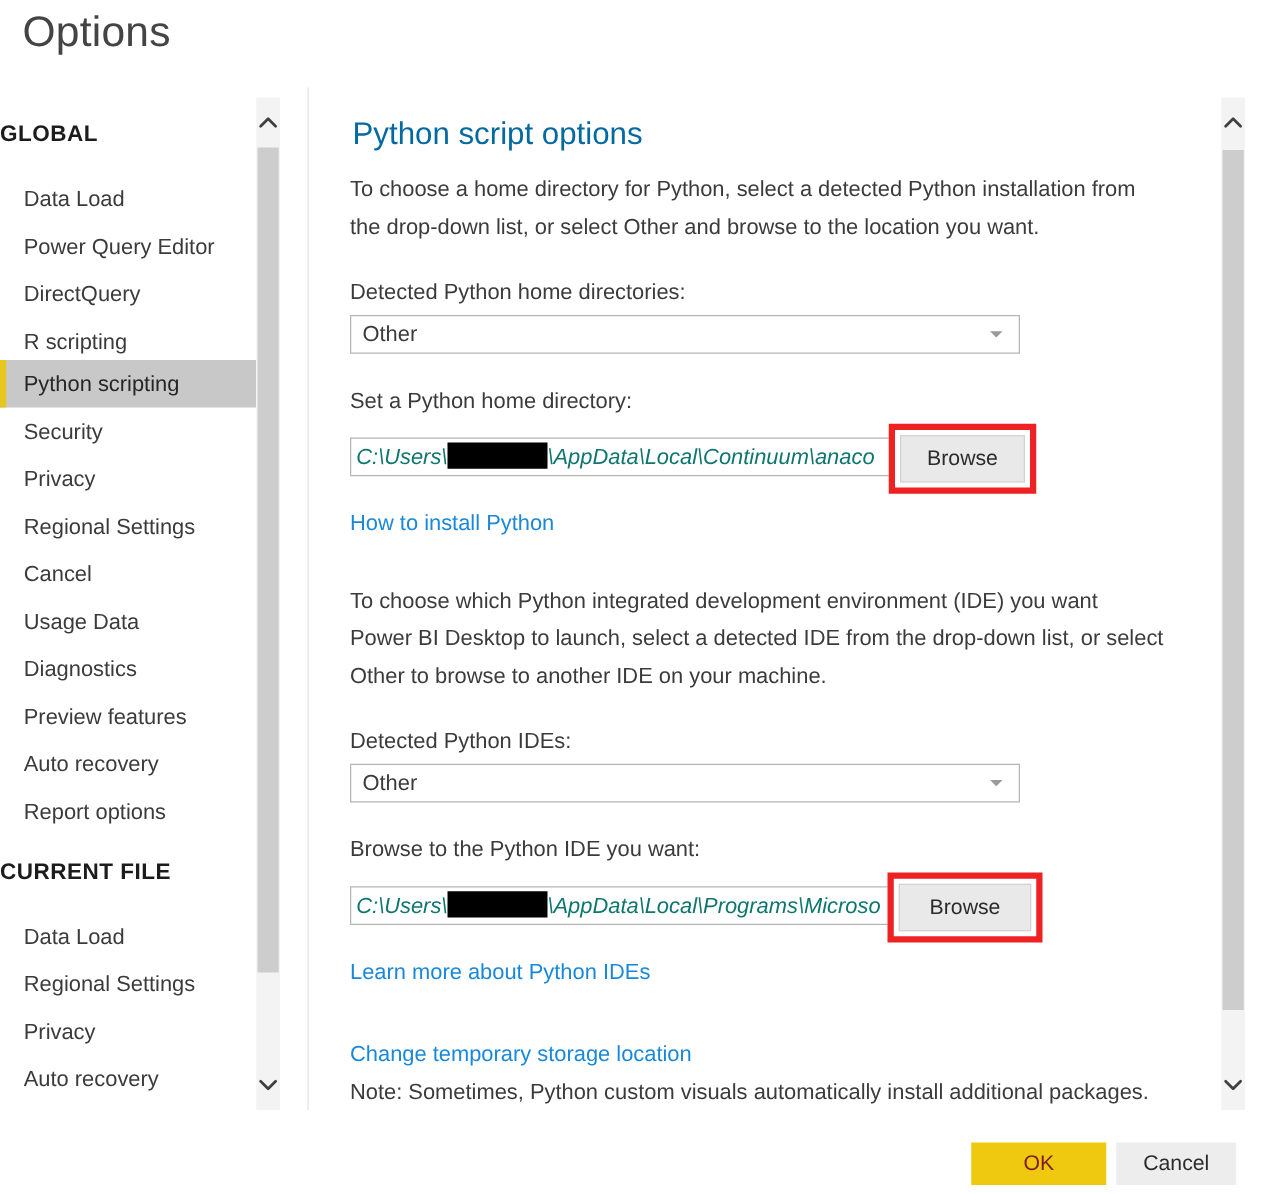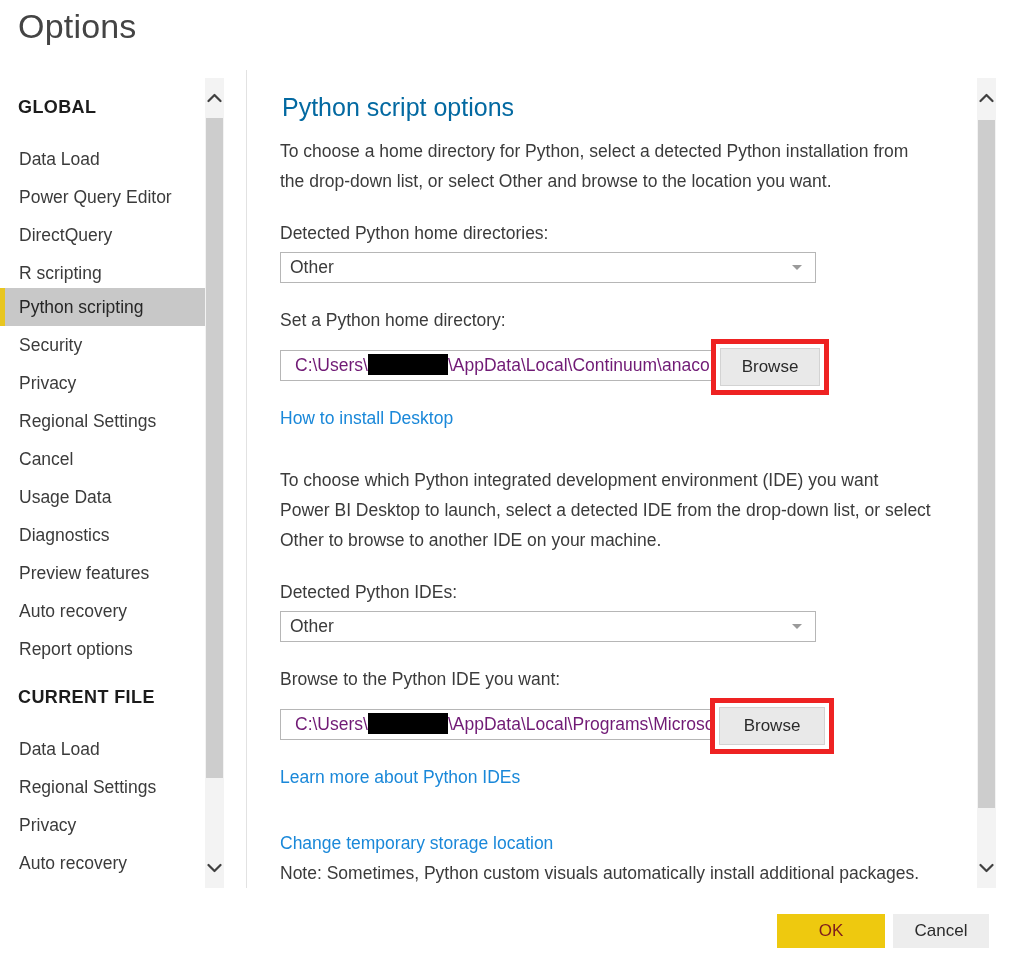--- a/index.html
+++ b/index.html
@@ -44,21 +44,20 @@
     left: 246px;
     top: 70px;
     width: 1px;
     height: 818px;
     background: #e2e2e2;
   }
   .group-header {
     font-size: 18px;
     font-weight: bold;
     color: #1c1c1c;
-    padding-left: 18px;
     letter-spacing: 0.4px;
   }
   #group-global { position: absolute; left: 0; top: 27px; }
   #group-current-file { position: absolute; left: 0; top: 617px; }
 
   .nav-item {
     position: absolute;
     left: 0;
     width: 205px;
     height: 38px;
@@ -196,22 +195,23 @@
     top: 11px;
     width: 440px;
     height: 31px;
     border: 1px solid #b6b6b6;
     background: #ffffff;
     box-sizing: border-box;
     overflow: hidden;
     white-space: nowrap;
     font-size: 17.5px;
     line-height: 29px;
-    color: #701a75;
-    padding-left: 14px;
+    color: #0f766e;
+    padding-left: 4px;
+    font-style: italic;
   }
   .redaction {
     display: inline-block;
     background: #000000;
     height: 21px;
     vertical-align: -4px;
   }
   .browse-highlight {
     position: absolute;
     border: 5px solid #ee2222;
@@ -335,21 +335,21 @@
   </div>
 
   <div class="field-label">Set a Python home directory:</div>
   <div class="path-row">
     <div class="path-input"><span>C:\Users\</span><span class="redaction" style="width:80px;"></span><span>\AppData\Local\Continuum\anaco</span></div>
     <div class="browse-highlight" id="browse-highlight-home">
       <button class="browse-btn" id="browse-btn-home">Browse</button>
     </div>
   </div>
 
-  <a class="link">How to install Desktop</a>
+  <a class="link">How to install Python</a>
 
   <div class="spacer-lg"></div>
 
   <div class="paragraph">To choose which Python integrated development environment (IDE) you want Power BI Desktop to launch, select a detected IDE from the drop-down list, or select Other to browse to another IDE on your machine.</div>
 
   <div class="field-label">Detected Python IDEs:</div>
   <div class="combobox">
     <span class="cb-value">Other</span>
     <span class="cb-caret"></span>
   </div>

